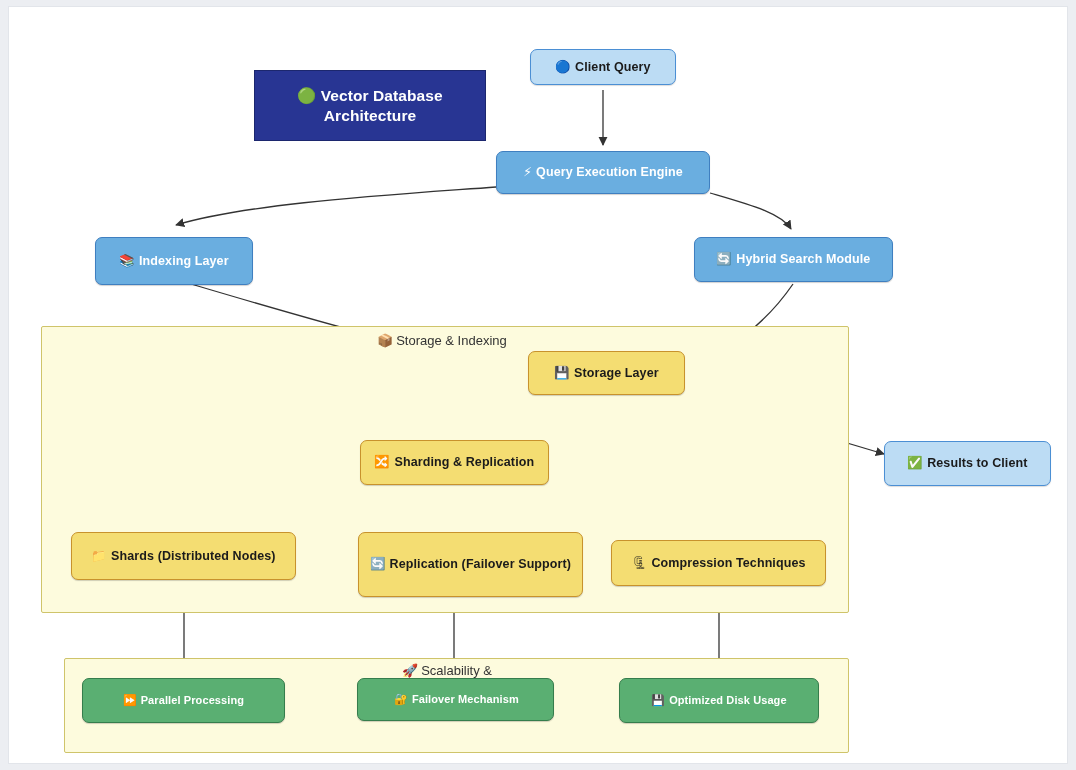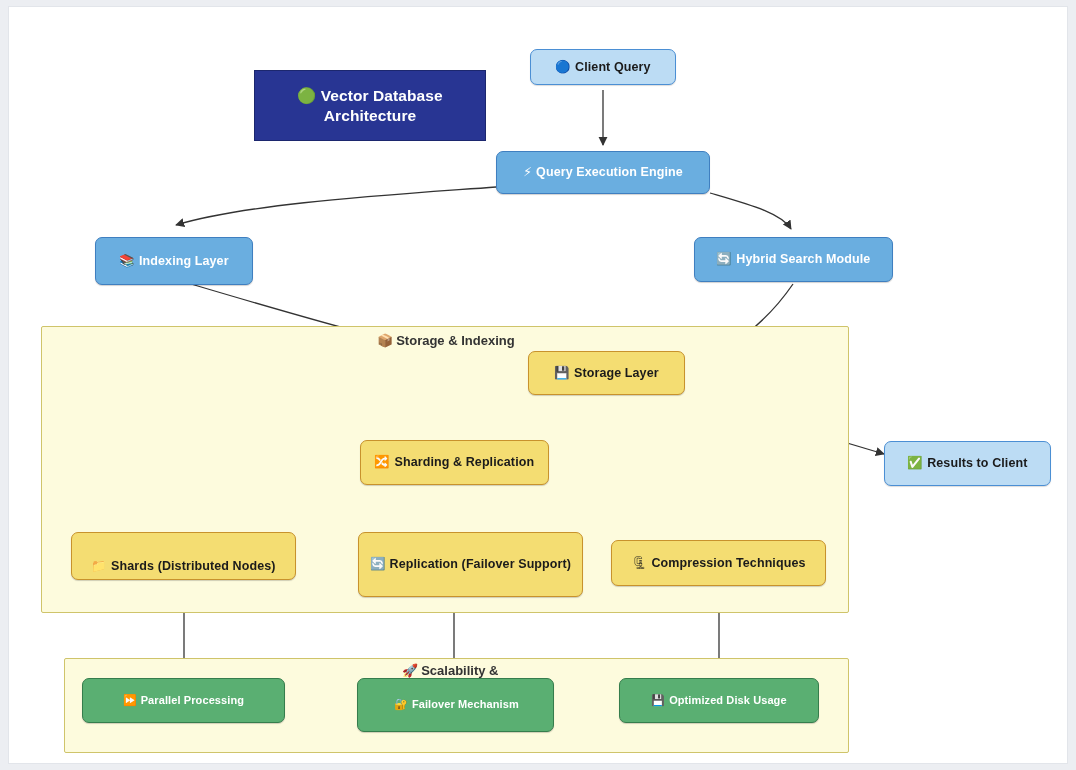--- a/index.html
+++ b/index.html
@@ -113,21 +113,20 @@
     border-radius: 2px;
     z-index: 1;
   }
   .cluster-label {
     position: absolute;
     z-index: 3;
     font-size: 13px;
     color: #333333;
     font-family: "Liberation Sans", sans-serif;
     white-space: nowrap;
-    font-weight: bold;
   }
   .cluster-label .emoji {
     font-family: "DejaVu Sans", sans-serif;
     margin-right: 3px;
   }
 </style>
 </head>
 <body>
 
 <div id="page">
@@ -200,37 +199,37 @@
     </div>
 
     <div class="node yellow-node" style="left:519px; top:344px; width:157px; height:44px;">
       <span><span class="emoji">💾</span><span class="lbl">Storage Layer</span></span>
     </div>
 
     <div class="node yellow-node" style="left:351px; top:433px; width:189px; height:45px;">
       <span><span class="emoji">🔀</span><span class="lbl">Sharding &amp; Replication</span></span>
     </div>
 
-    <div class="node yellow-node" style="left:62px; top:525px; width:225px; height:48px;align-items:flex-end;">
+    <div class="node yellow-node" style="left:62px; top:525px; width:225px; height:48px;">
       <span><span class="emoji">📁</span><span class="lbl">Shards (Distributed Nodes)</span></span>
     </div>
 
     <div class="node yellow-node" style="left:333px; top:525px; width:225px; height:65px;margin-left:16px;">
       <span><span class="emoji">🔄</span><span class="lbl">Replication (Failover Support)</span></span>
     </div>
 
     <div class="node yellow-node" style="left:602px; top:533px; width:215px; height:46px;">
       <span><span class="emoji">🗜</span><span class="lbl">Compression Techniques</span></span>
     </div>
 
     <div class="node green-node" style="left:73px; top:671px; width:203px; height:45px;">
       <span><span class="emoji">⏩</span><span class="lbl">Parallel Processing</span></span>
     </div>
 
-    <div class="node green-node" style="left:348px; top:671px; width:197px; height:54px;padding-left:12px;">
+    <div class="node green-node" style="left:348px; top:671px; width:197px; height:43px;padding-left:12px;">
       <span><span class="emoji">🔐</span><span class="lbl">Failover Mechanism</span></span>
     </div>
 
     <div class="node green-node" style="left:610px; top:671px; width:200px; height:45px;">
       <span><span class="emoji">💾</span><span class="lbl">Optimized Disk Usage</span></span>
     </div>
 
     <div class="node lightblue-node" style="left:875px; top:434px; width:167px; height:45px;">
       <span><span class="emoji">✅</span><span class="lbl">Results to Client</span></span>
     </div>

